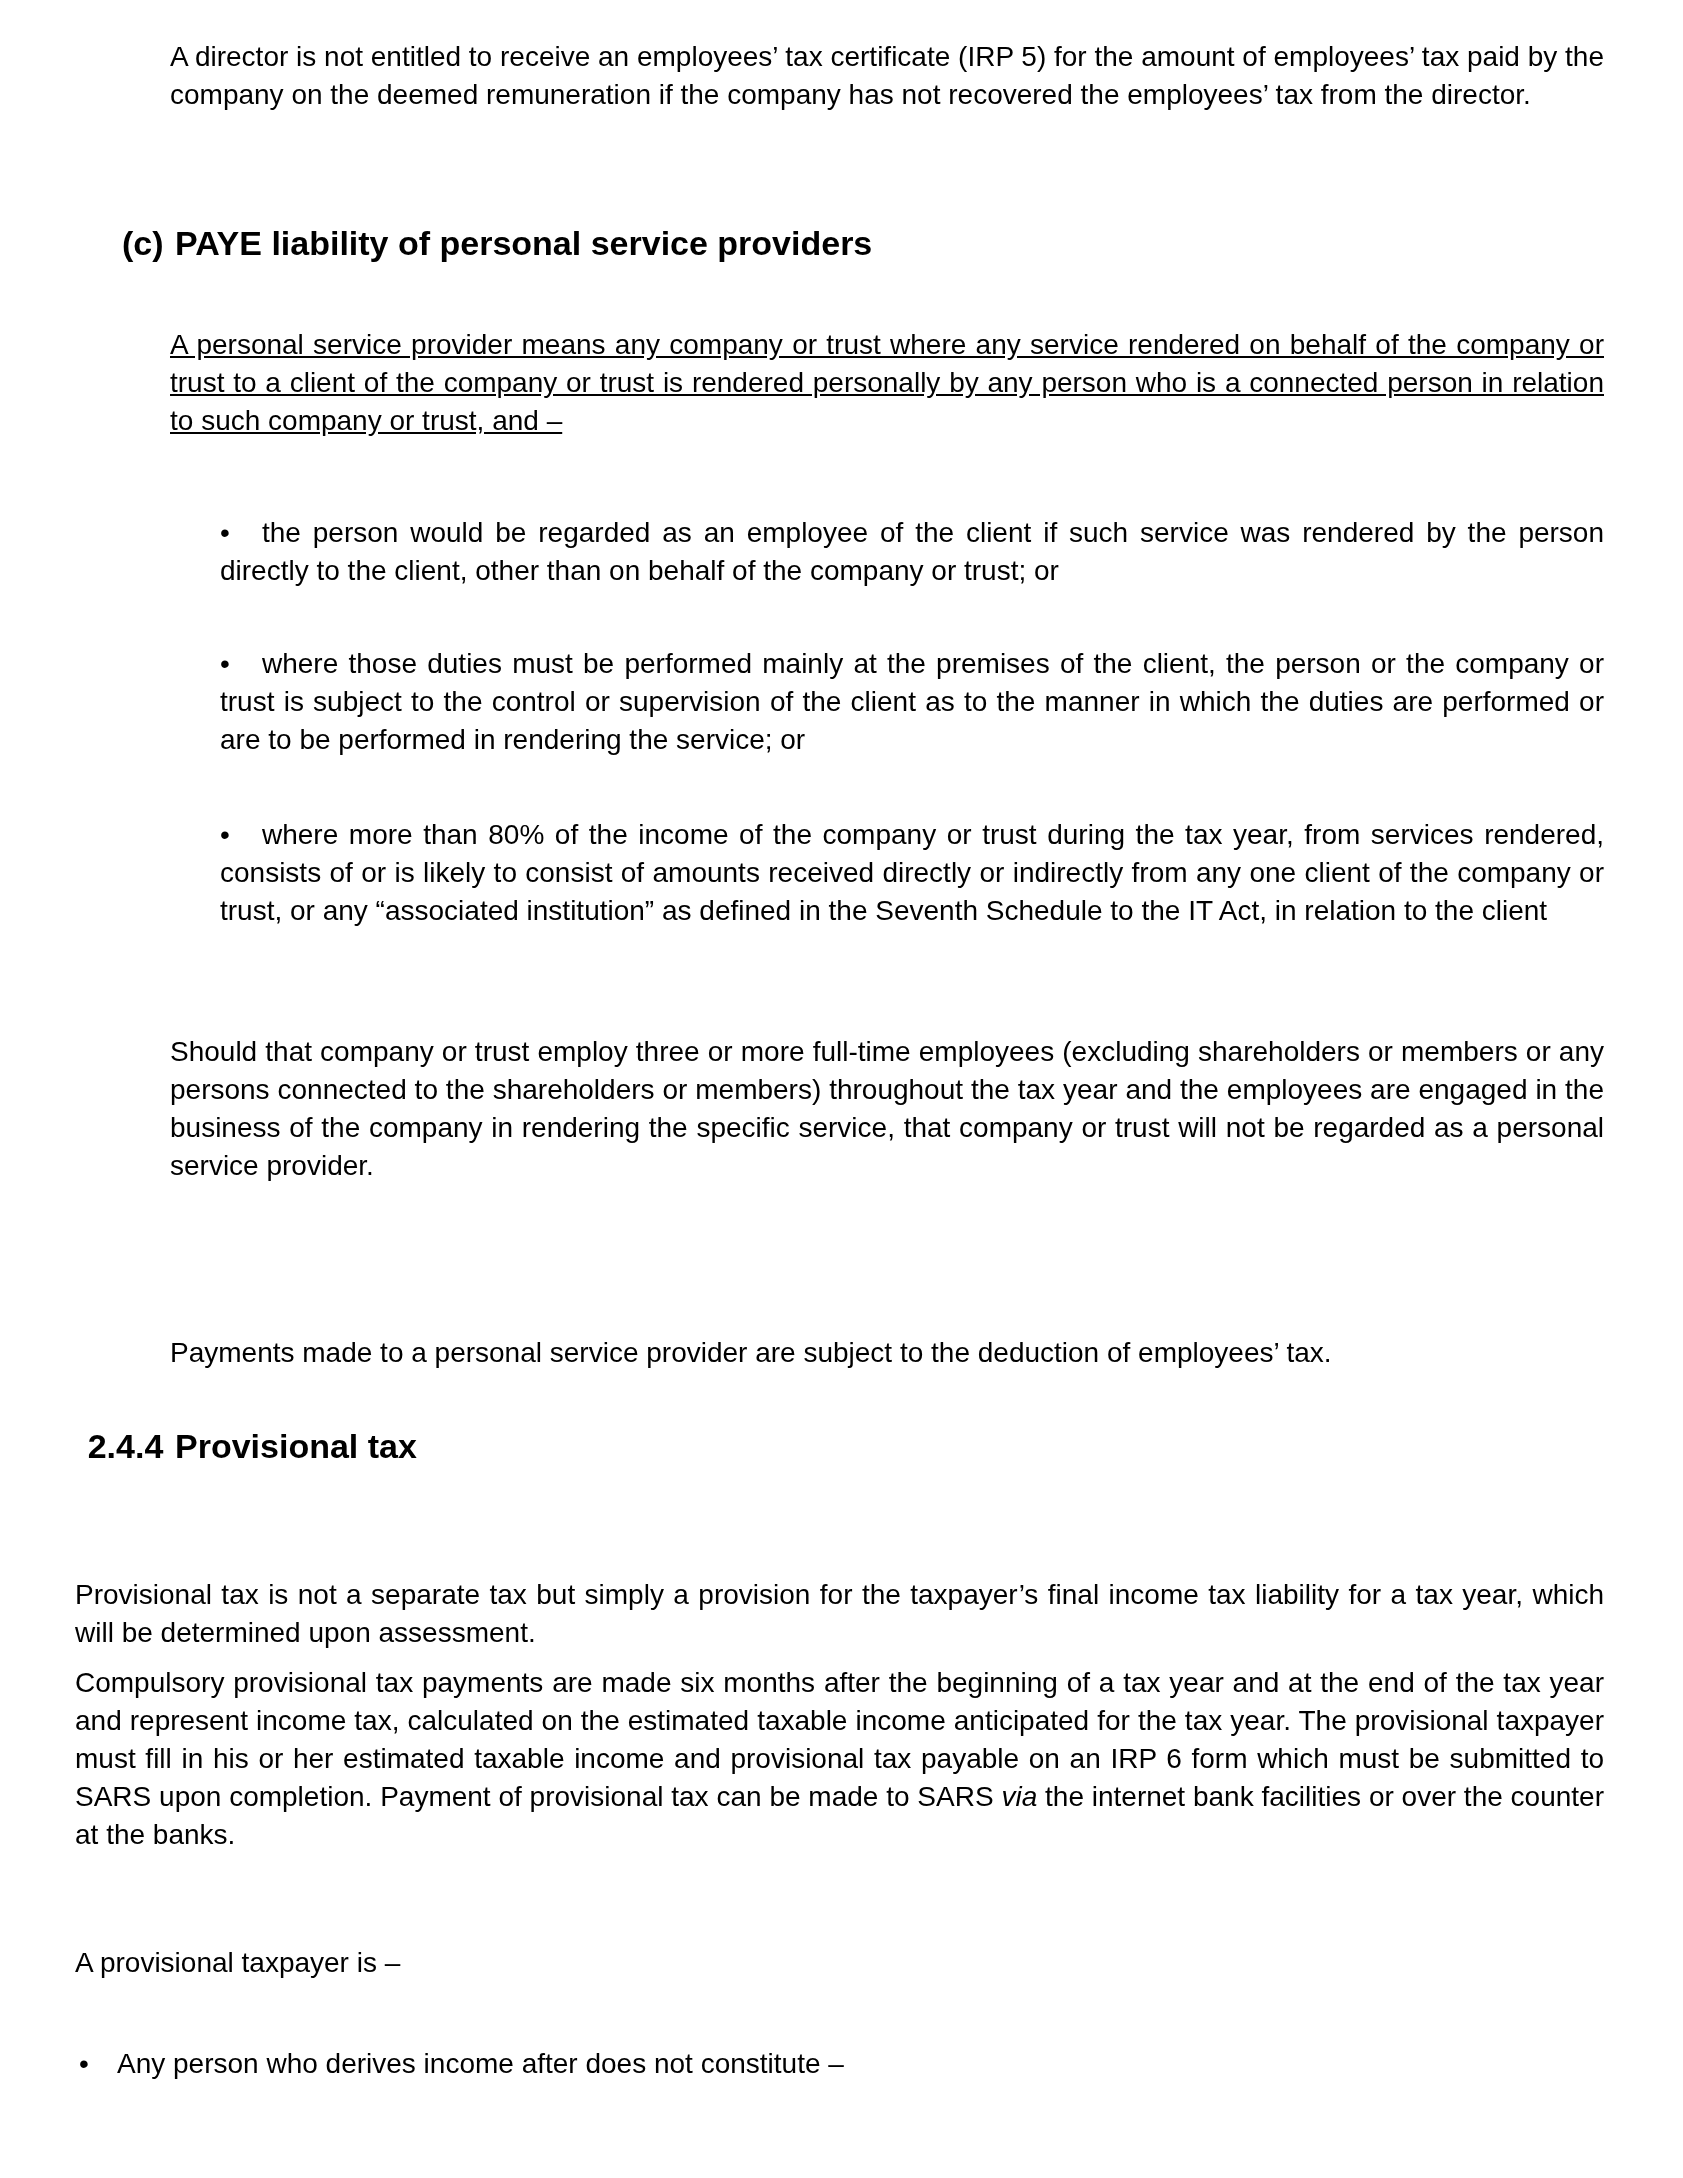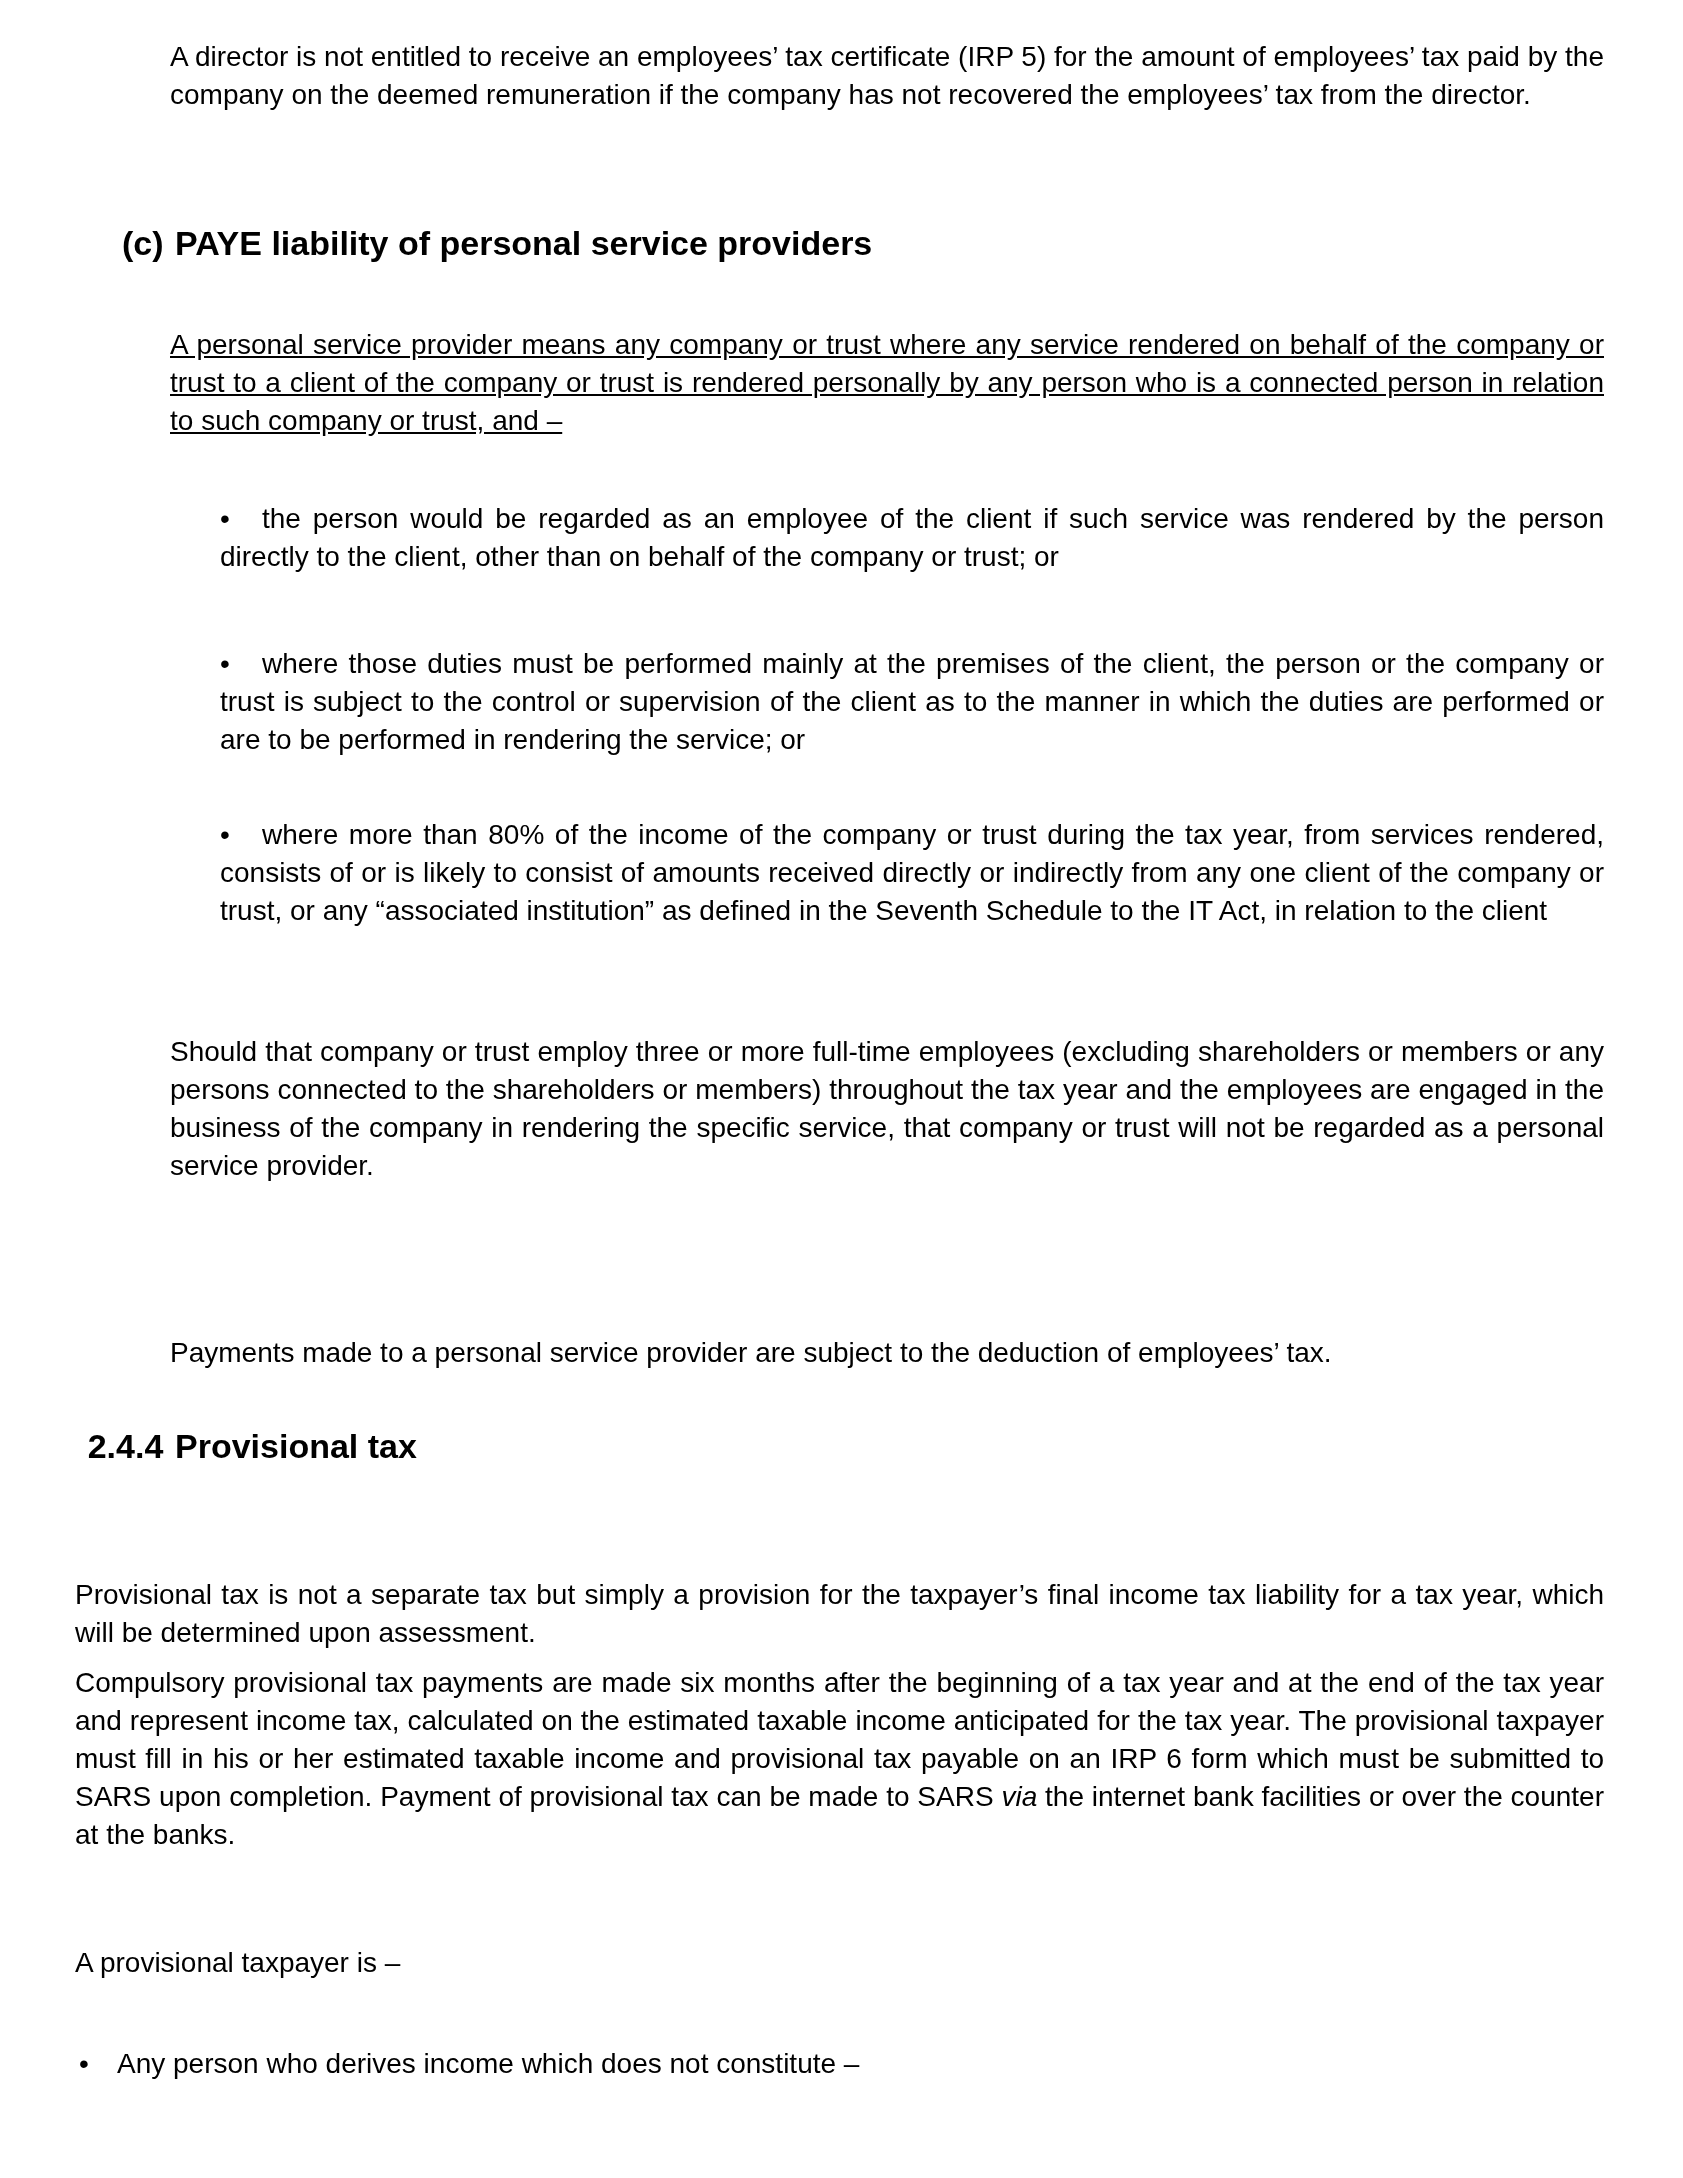--- a/index.html
+++ b/index.html
@@ -22,36 +22,36 @@
 <div>
 
   <p class="blk ind last-left" style="top:38px;margin:0;">A director is not entitled to receive an employees’ tax certificate (IRP 5) for the amount of employees’ tax paid by the company on the deemed remuneration if the company has not recovered the employees’ tax from the director.</p>
 
   <div class="head" style="left:122px;top:224px;">
     <span class="tabc">(c)</span><span>PAYE liability of personal service providers</span>
   </div>
 
   <p class="blk ind last-left" style="top:326px;margin:0;text-decoration:underline;">A personal service provider means any company or trust where any service rendered on behalf of the company or trust to a client of the company or trust is rendered personally by any person who is a connected person in relation to such company or trust, and –</p>
 
-  <p class="blk bul last-left" style="top:500px;margin:0;"><span class="bdot">•</span><span>the person would be regarded as an employee of the client if such service was rendered by the person directly to the client, other than on behalf of the company or trust; or</span></p>
+  <p class="blk bul last-left" style="top:514px;margin:0;"><span class="bdot">•</span><span>the person would be regarded as an employee of the client if such service was rendered by the person directly to the client, other than on behalf of the company or trust; or</span></p>
 
   <p class="blk bul last-left" style="top:645px;margin:0;"><span class="bdot">•</span><span>where those duties must be performed mainly at the premises of the client, the person or the company or trust is subject to the control or supervision of the client as to the manner in which the duties are performed or are to be performed in rendering the service; or</span></p>
 
   <p class="blk bul last-left" style="top:816px;margin:0;"><span class="bdot">•</span><span>where more than 80% of the income of the company or trust during the tax year, from services rendered, consists of or is likely to consist of amounts received directly or indirectly from any one client of the company or trust, or any “associated institution” as defined in the Seventh Schedule to the IT Act, in relation to the client</span></p>
 
   <p class="blk ind last-left" style="top:1033px;margin:0;">Should that company or trust employ three or more full-time employees (excluding shareholders or members or any persons connected to the shareholders or members) throughout the tax year and the employees are engaged in the business of the company in rendering the specific service, that company or trust will not be regarded as a personal service provider.</p>
 
   <p class="blk ind last-left" style="top:1334px;margin:0;">Payments made to a personal service provider are subject to the deduction of employees’ tax.</p>
 
   <div class="head" style="left:76px;top:1427px;">
     <span class="tabnum">2.4.4</span><span>Provisional tax</span>
   </div>
 
   <p class="blk full last-left" style="top:1576px;margin:0;">Provisional tax is not a separate tax but simply a provision for the taxpayer’s final income tax liability for a tax year, which will be determined upon assessment.</p>
 
   <p class="blk full last-left" style="top:1664px;margin:0;"><span>Compulsory provisional tax payments are made six months after the beginning of a tax year and at the end of the tax year and represent income tax, calculated on the estimated taxable income anticipated for the tax year. The provisional taxpayer must fill in his or her estimated taxable income and provisional tax payable on an IRP 6 form which must be submitted to SARS upon completion. Payment of provisional tax can be made to SARS </span><em>via</em><span> the internet bank facilities or over the counter at the banks.</span></p>
 
   <p class="blk full last-left" style="top:1944px;margin:0;">A provisional taxpayer is –</p>
 
-  <p class="blk last-left" style="left:79px;width:1525px;top:2045px;margin:0;"><span class="bdot" style="width:38px;">•</span><span>Any person who derives income which does not constitute –</span></p>
+  <p class="blk last-left" style="left:79px;width:1525px;top:2045px;margin:0;"><span class="bdot" style="width:38px;">•</span><span>Any person who derives income after does not constitute –</span></p>
 
 </div>
 
 
 </body></html>

